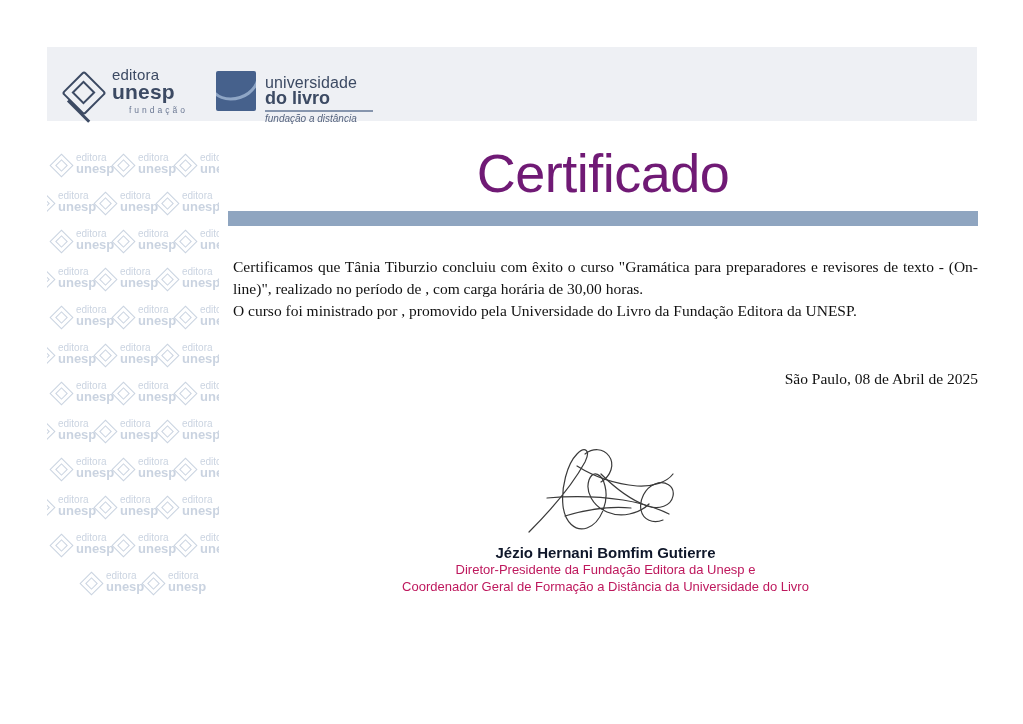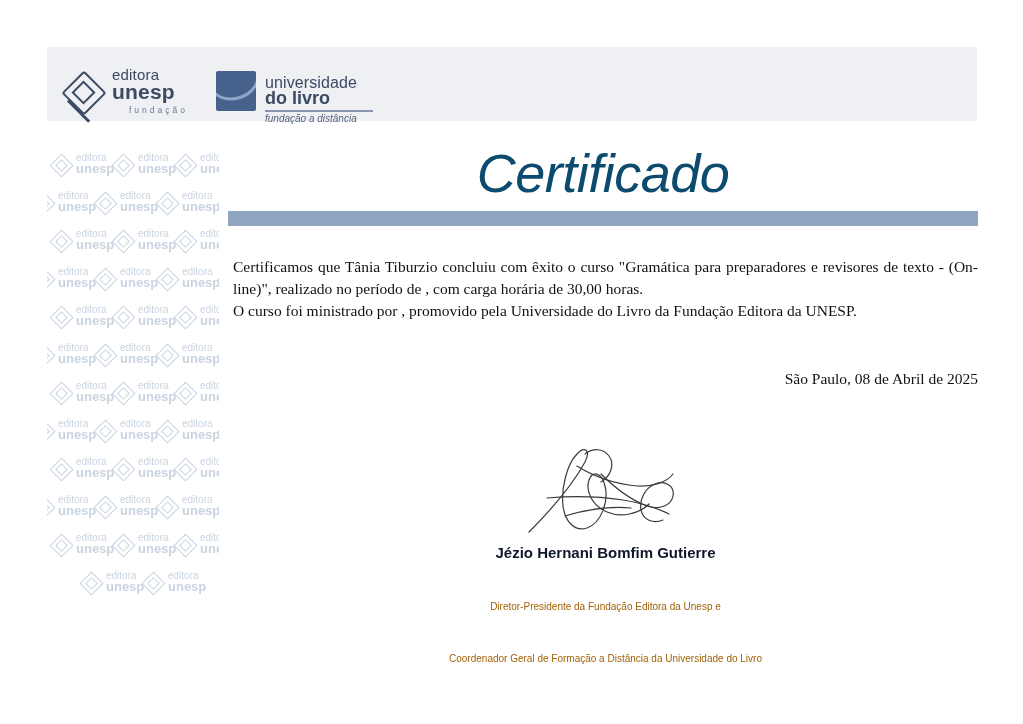--- a/index.html
+++ b/index.html
@@ -218,23 +218,22 @@
 
   
   .title {
     position: absolute;
     left: 228px;
     top: 142px;
     width: 750px;
     text-align: center;
     font-family: "Liberation Sans", sans-serif;
     font-size: 54px;
-    color: #0c4a6e;
+    color: #701a75;
     letter-spacing: -0.5px;
-    font-style: italic;
   }
   .title-rule {
     position: absolute;
     left: 228px;
     top: 211px;
     width: 750px;
     height: 15px;
     background: #8fa5c0;
   }
 
@@ -276,24 +275,23 @@
   }
   .sig-name {
     font-family: "Liberation Sans", sans-serif;
     font-size: 15px;
     font-weight: bold;
     color: #0f172a;
     margin-top: -6px;
   }
   .sig-role1, .sig-role2 {
     font-family: "Liberation Sans", sans-serif;
-    font-size: 10px;
-    color: #a16207;
+    font-size: 13px;
+    color: #be185d;
     line-height: 1.32;
-    margin-top: 39px;
   }
 </style>
 </head>
 <body>
 
 <div class="page">
 
   <div class="header-band"></div>
 
   <div class="logos">

